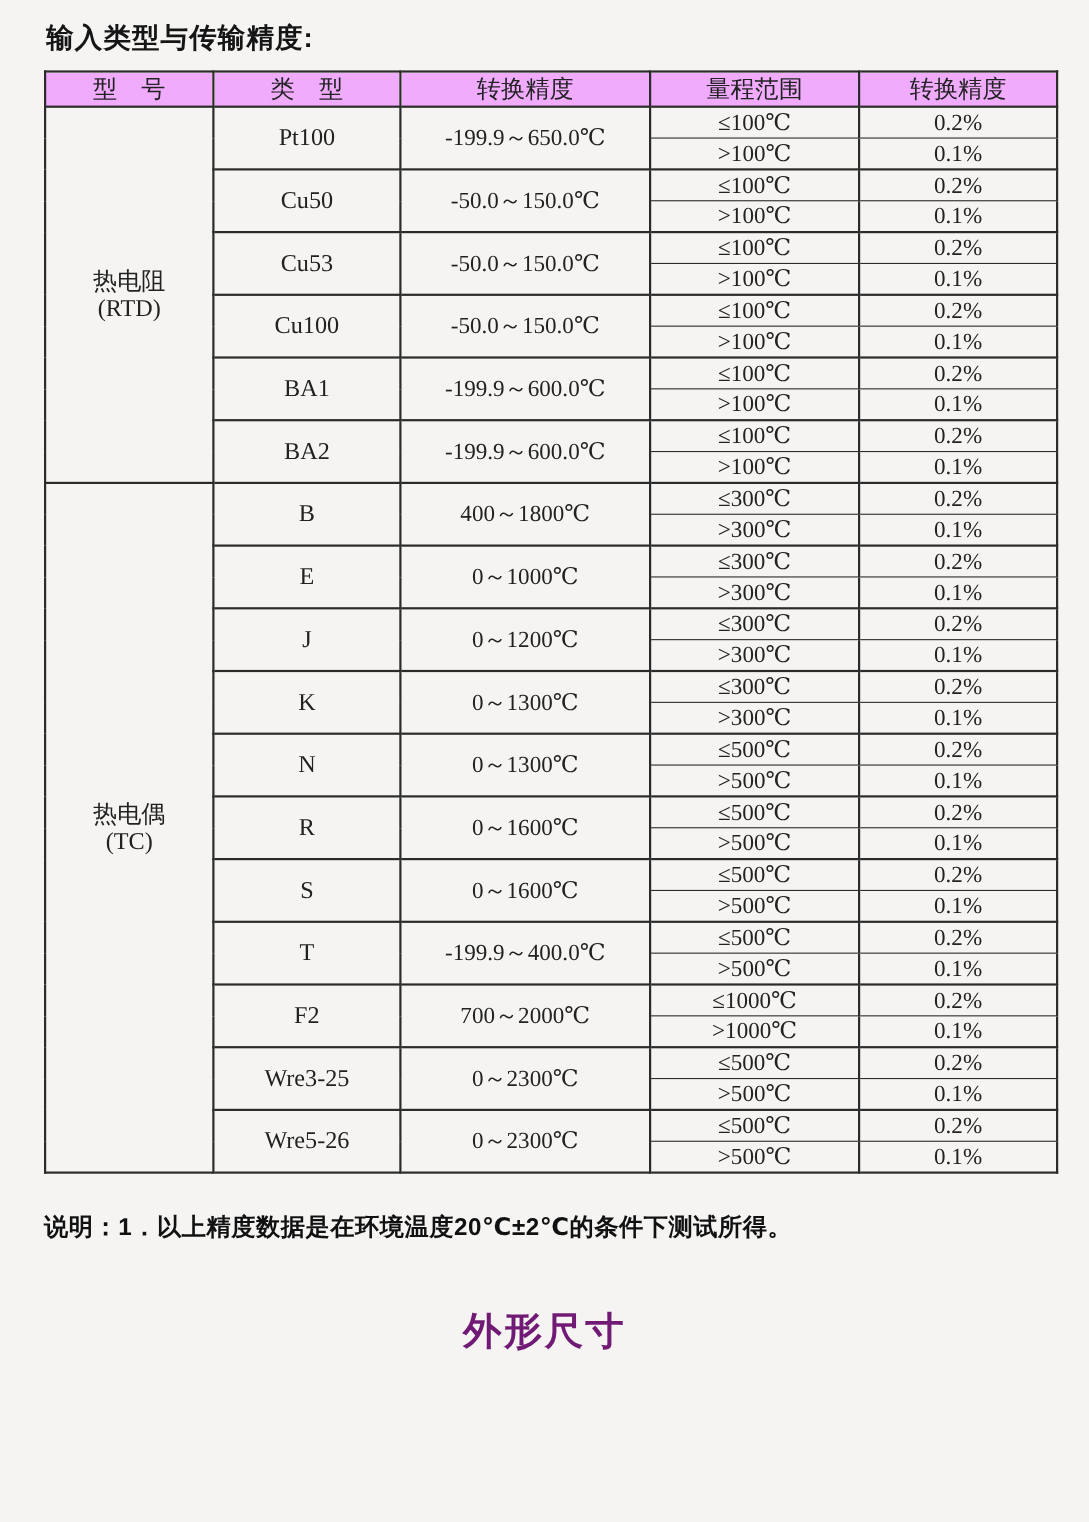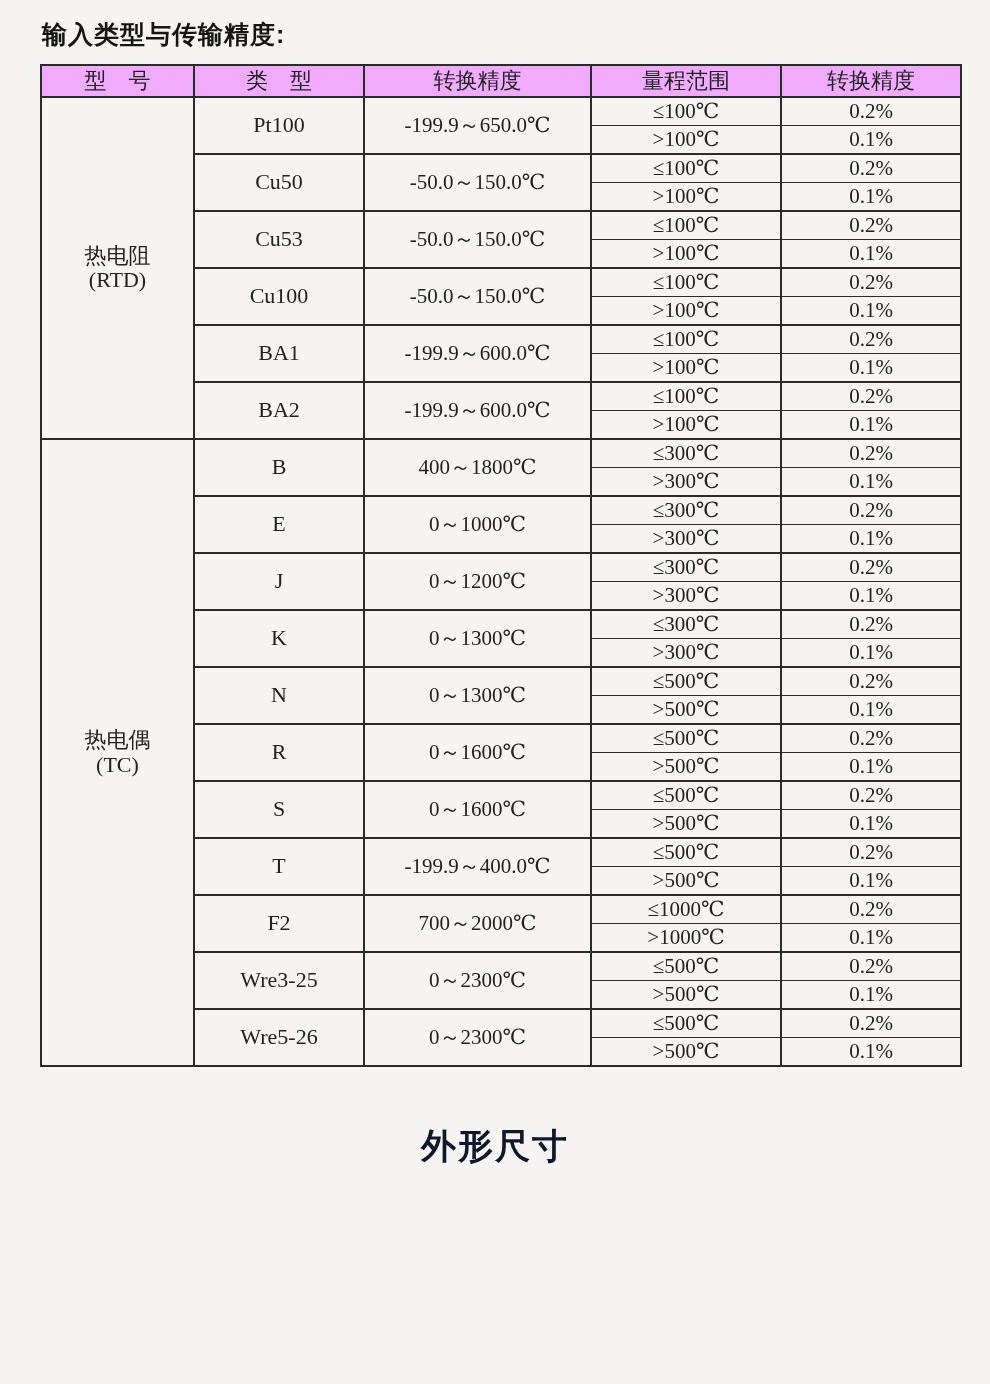--- a/index.html
+++ b/index.html
@@ -64,21 +64,21 @@
     margin-bottom: 21px;
     letter-spacing: 0.5px;
   }
   .note-line.indented { padding-left: 74px; }
   .bottom-title {
     margin-top: 56px;
     text-align: center;
     font-size: 35px;
     font-weight: bold;
     letter-spacing: 2px;
-    color: #0f172a;
+    color: #701a75;
   }
 </style>
 </head>
 <body>
 
 <div class="page">
 
   <div class="doc-title">输入类型与传输精度:</div>
 
   <table class="spec-table">
@@ -274,17 +274,20 @@
           <td class="acc-cell">0.2%</td>
         </tr>
         <tr class="sub2">
           <td class="span-cell">&gt;500℃</td>
           <td class="acc-cell">0.1%</td>
         </tr>
       </tbody>
   </table>
 
   <div class="notes">
+    <div class="note-line">
+      <span>说明：</span><span>1．以上精度数据是在环境温度20℃±2℃的条件下测试所得。</span>
+    </div>
   </div>
 
   <div class="bottom-title">外形尺寸</div>
 
 </div>
 
 </body></html>

